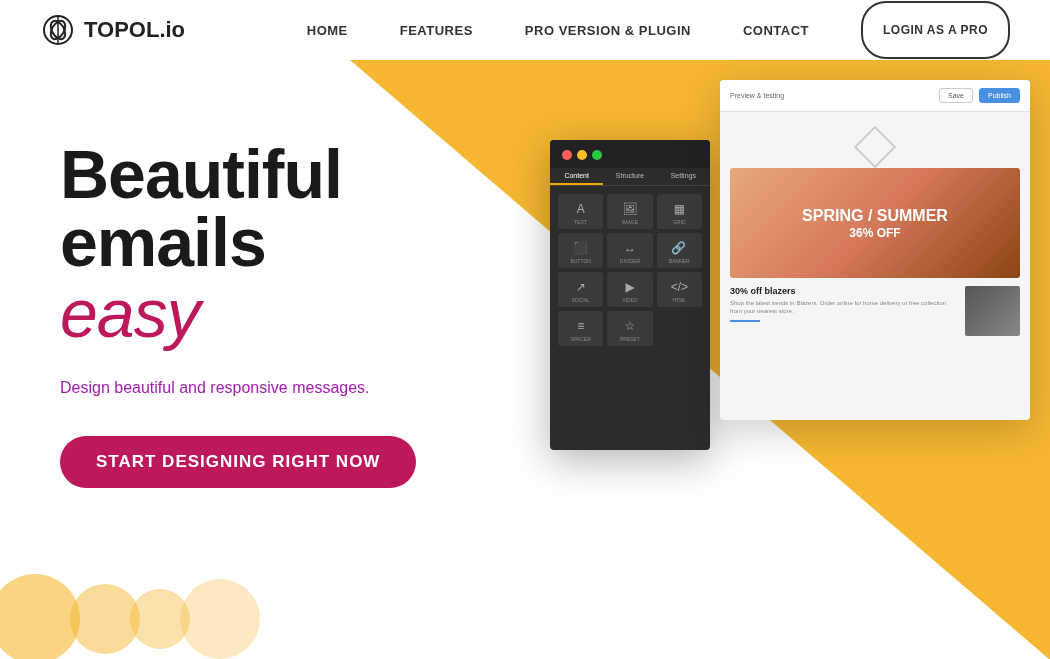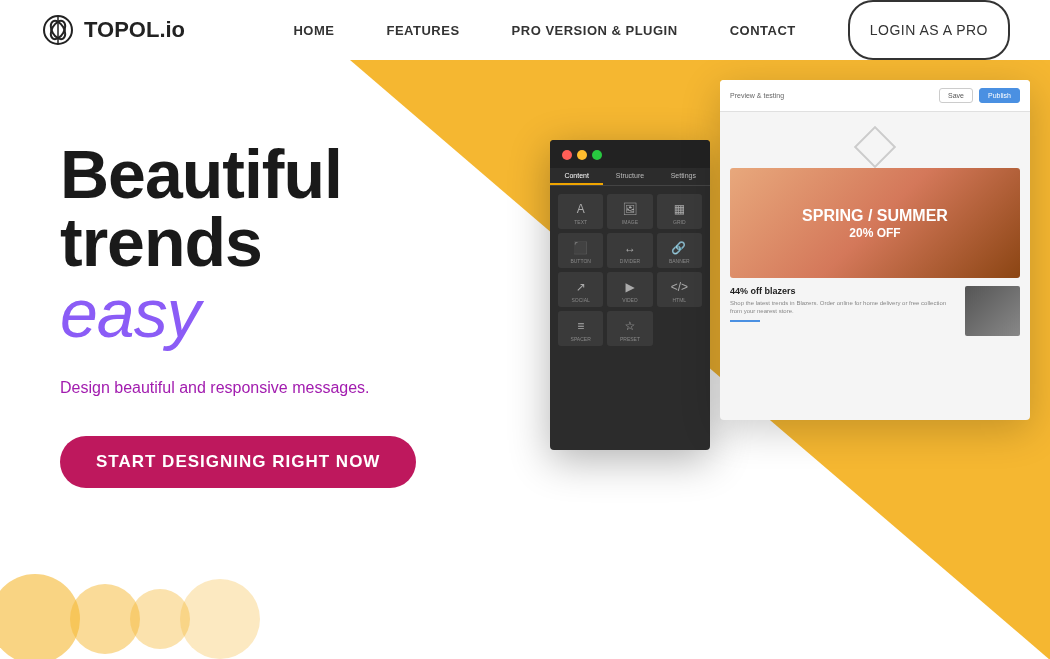--- a/index.html
+++ b/index.html
@@ -39,22 +39,22 @@
       color: #333;
       text-transform: uppercase;
       letter-spacing: 0.5px;
       cursor: pointer;
       text-decoration: none;
     }
     .login-btn {
       border: 2px solid #333;
       border-radius: 25px;
       padding: 20px 20px;
-      font-size: 14px;
-      font-weight: 400;
+      font-size: 12px;
+      font-weight: 700;
       color: #333;
       text-transform: uppercase;
       letter-spacing: 0.5px;
       cursor: pointer;
       background: transparent;
     }
 
     
     .hero {
       position: relative;
@@ -92,21 +92,21 @@
     .hero-title-bold {
       font-size: 68px;
       font-weight: 800;
       color: #1a1a1a;
       line-height: 1.0;
       letter-spacing: -1px;
     }
     .hero-title-light {
       font-size: 68px;
       font-weight: 300;
-      color: #8b5cf6;
+      color: #be185d;
       line-height: 1.1;
       letter-spacing: -1px;
       font-style: italic;
     }
 
     .hero-description {
       margin-top: 24px;
       font-size: 16px;
       color: #a21caf;
       line-height: 1.6;
@@ -369,21 +369,21 @@
     <a class="nav-item">CONTACT</a>
     <button class="login-btn">LOGIN AS A PRO</button>
   </nav>
 </header>
 
 <section class="hero">
   <div class="hero-bg-triangle"></div>
 
   <div class="hero-content">
     <div class="hero-text">
-      <div class="hero-title-bold">Beautiful trends</div>
+      <div class="hero-title-bold">Beautiful emails</div>
       <div class="hero-title-light">easy</div>
       <p class="hero-description">
         <span>Design beautiful and responsive messages.</span><br>
       </p>
       <button class="cta-btn">START DESIGNING RIGHT NOW</button>
     </div>
   </div>
 
   <div class="hero-screenshots">
 
@@ -454,26 +454,26 @@
           <button class="preview-btn preview-btn-blue">Publish</button>
         </div>
       </div>
       <div class="preview-content">
         <div class="preview-logo-area">
           <div class="preview-logo-shape"></div>
         </div>
         <div class="preview-hero-img">
           <div class="preview-hero-text-overlay">
             <span class="big">SPRING / SUMMER</span>
-            <span class="small">20% OFF</span>
+            <span class="small">36% OFF</span>
           </div>
         </div>
         <div class="preview-card">
           <div class="preview-card-text">
-            <div class="preview-card-title">44% off blazers</div>
+            <div class="preview-card-title">30% off blazers</div>
             <div class="preview-card-desc">Shop the latest trends in Blazers. Order online for home delivery or free collection from your nearest store.</div>
             <span class="preview-card-link"></span>
           </div>
           <div class="preview-card-img"></div>
         </div>
       </div>
     </div>
 
   </div>
 

